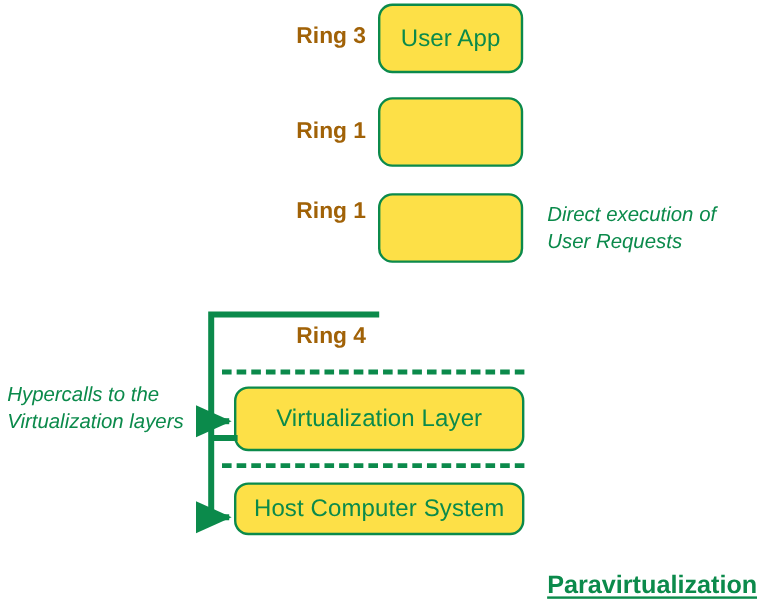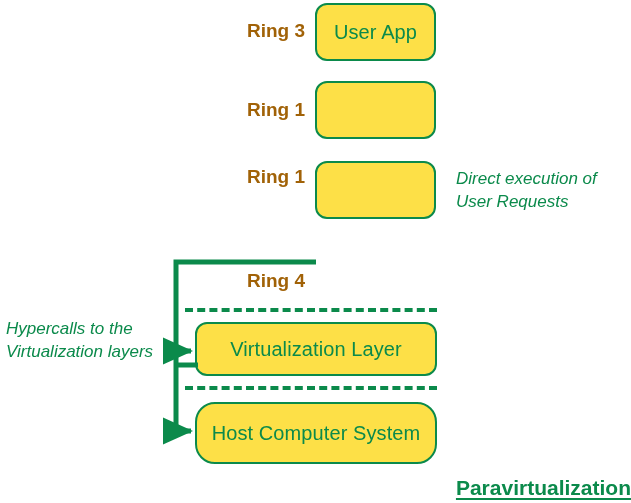--- a/index.html
+++ b/index.html
@@ -36,21 +36,21 @@
     line-height: 1.15;
     color: #0b8a4b;
     letter-spacing: 0.1px;
     white-space: nowrap;
   }
   .box-user-app        { left: 315px; top: 3px;   width: 121px; height: 58px; }
   .box-ring2           { left: 315px; top: 81px;  width: 121px; height: 58px; }
   .box-ring1           { left: 315px; top: 161px; width: 121px; height: 58px; }
   .box-guest-os        { left: 315px; top: 242px; width: 121px; height: 58px; }
   .box-virt-layer      { left: 195px; top: 322px; width: 242px; height: 54px; }
-  .box-host-system     { left: 195px; top: 402px; width: 242px; height: 62px; border-radius: 20px; }
+  .box-host-system     { left: 195px; top: 402px; width: 242px; height: 44px; }
 
   
   .ring-label {
     position: absolute;
     font-size: 19px;
     font-weight: bold;
     color: #a16207;
     text-align: right;
     width: 120px;
     white-space: nowrap;

